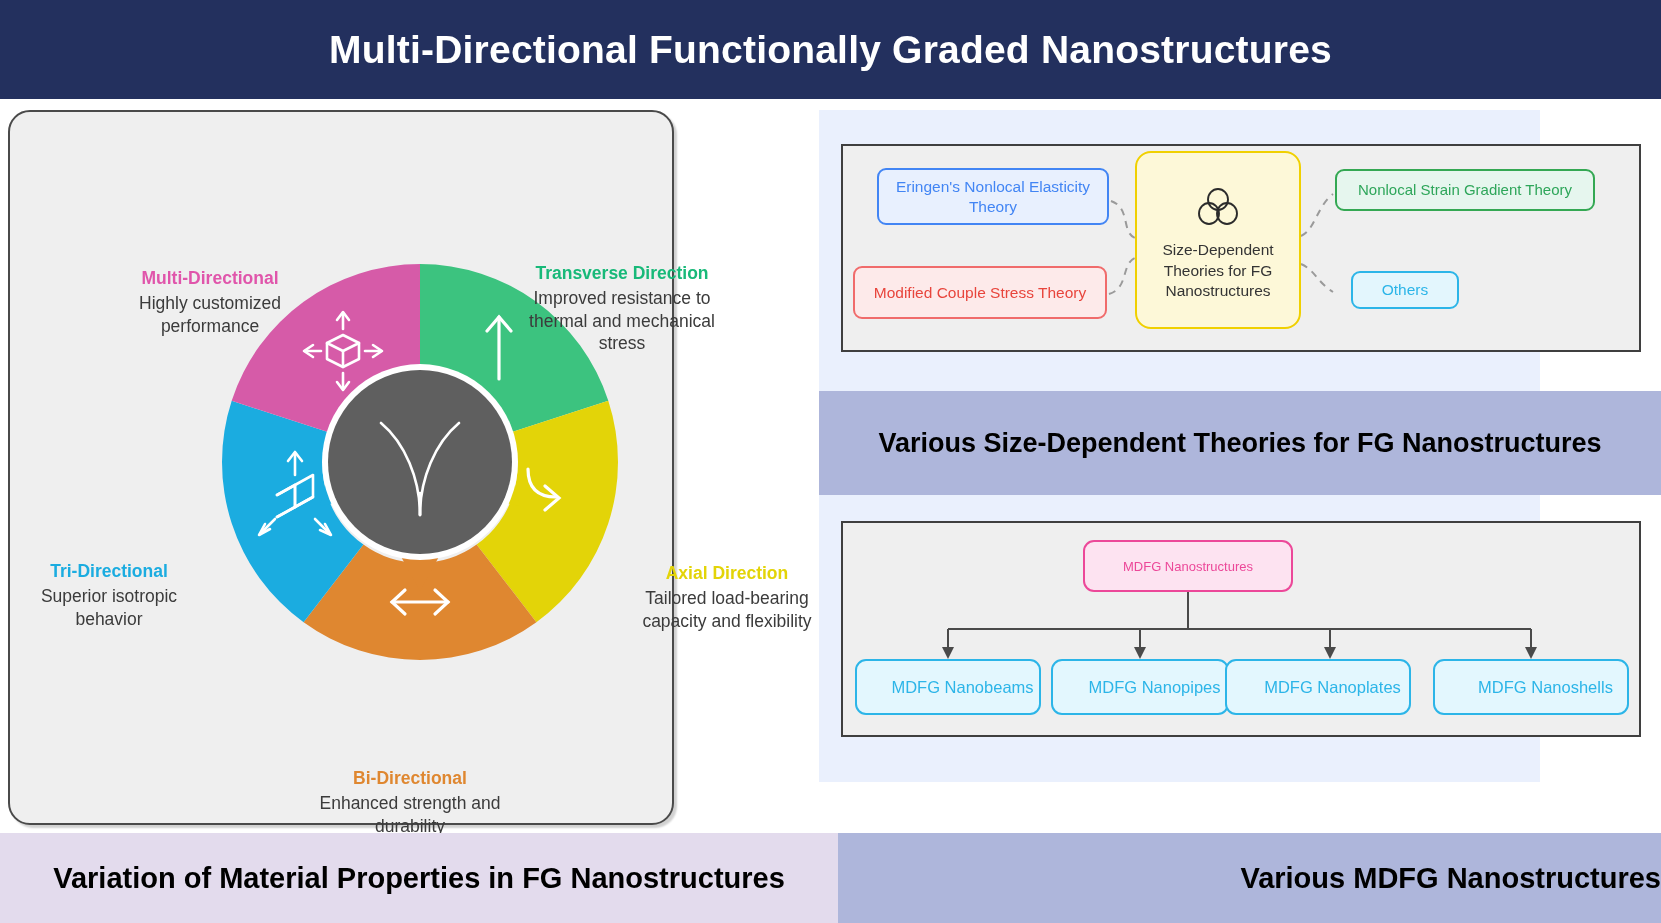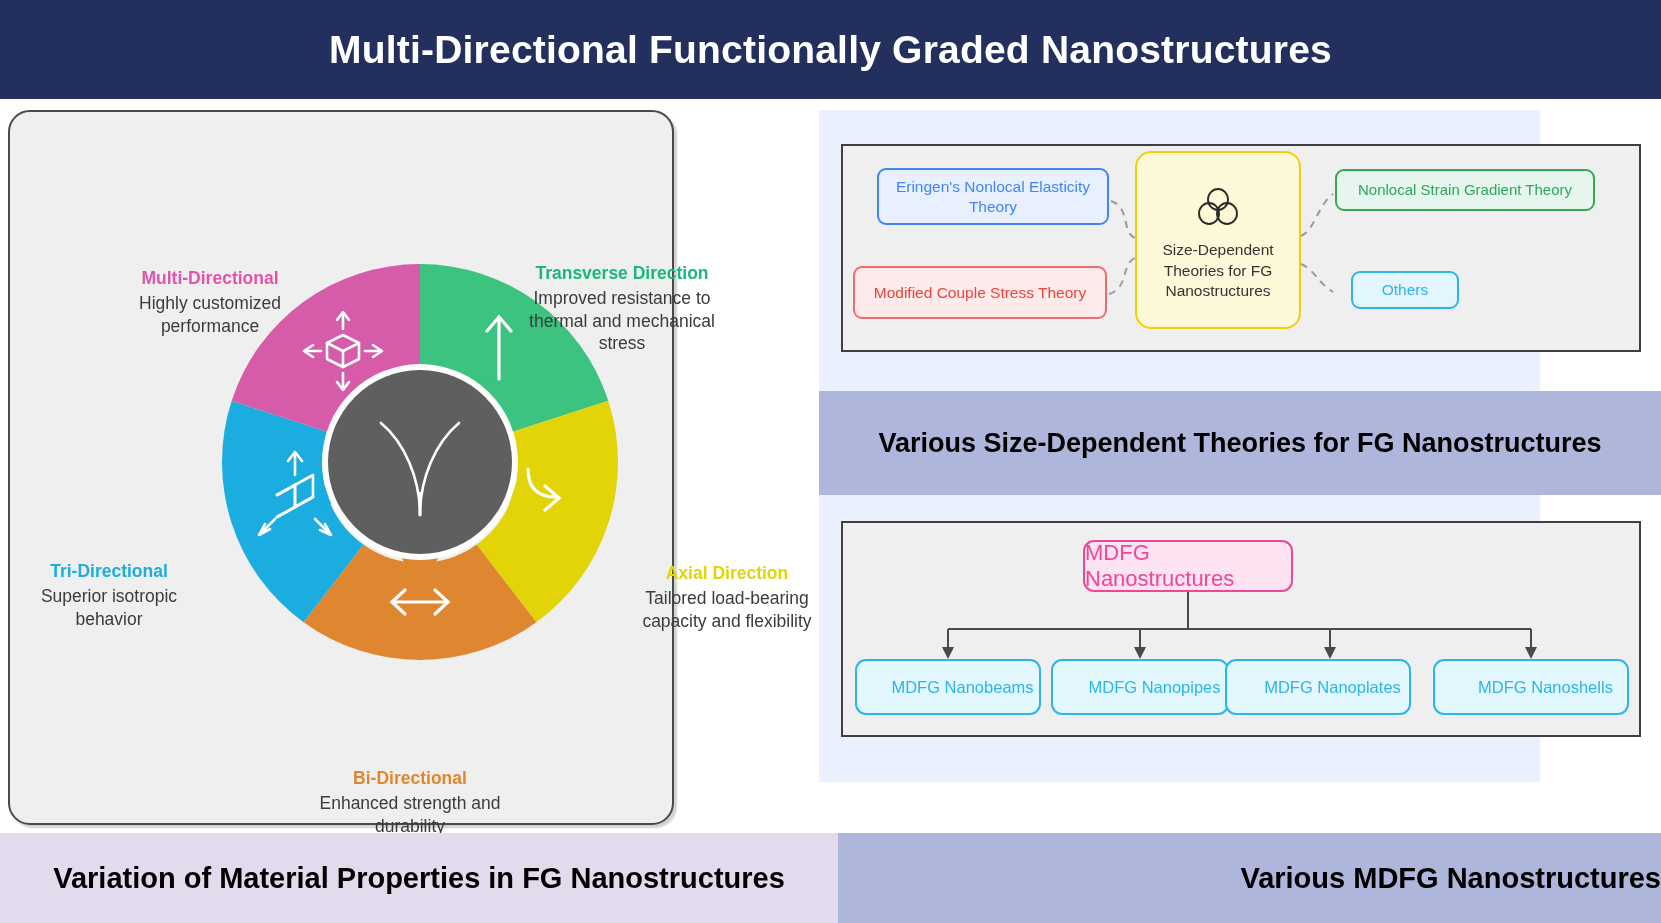--- a/index.html
+++ b/index.html
@@ -147,21 +147,21 @@
     width: 800px; height: 208px; pointer-events: none;
   }
 
   
   #tree-root {
     position: absolute;
     left: 240px; top: 17px;
     width: 210px; height: 52px;
     background: #fde3f1; border: 2px solid #ec4899; border-radius: 11px;
     display: flex; align-items: center; justify-content: center;
-    color: #ec4899; font-size: 22px;
+    color: #ec4899; font-size: 13px;
   }
   #tree-connectors {
     position: absolute; left: 0; top: 0;
     width: 800px; height: 216px; pointer-events: none;
   }
   .leaf-node {
     position: absolute;
     top: 136px; height: 56px;
     background: #e3f7fe; border: 2px solid #2cb5e8; border-radius: 11px;
     display: flex; align-items: center; justify-content: center;

